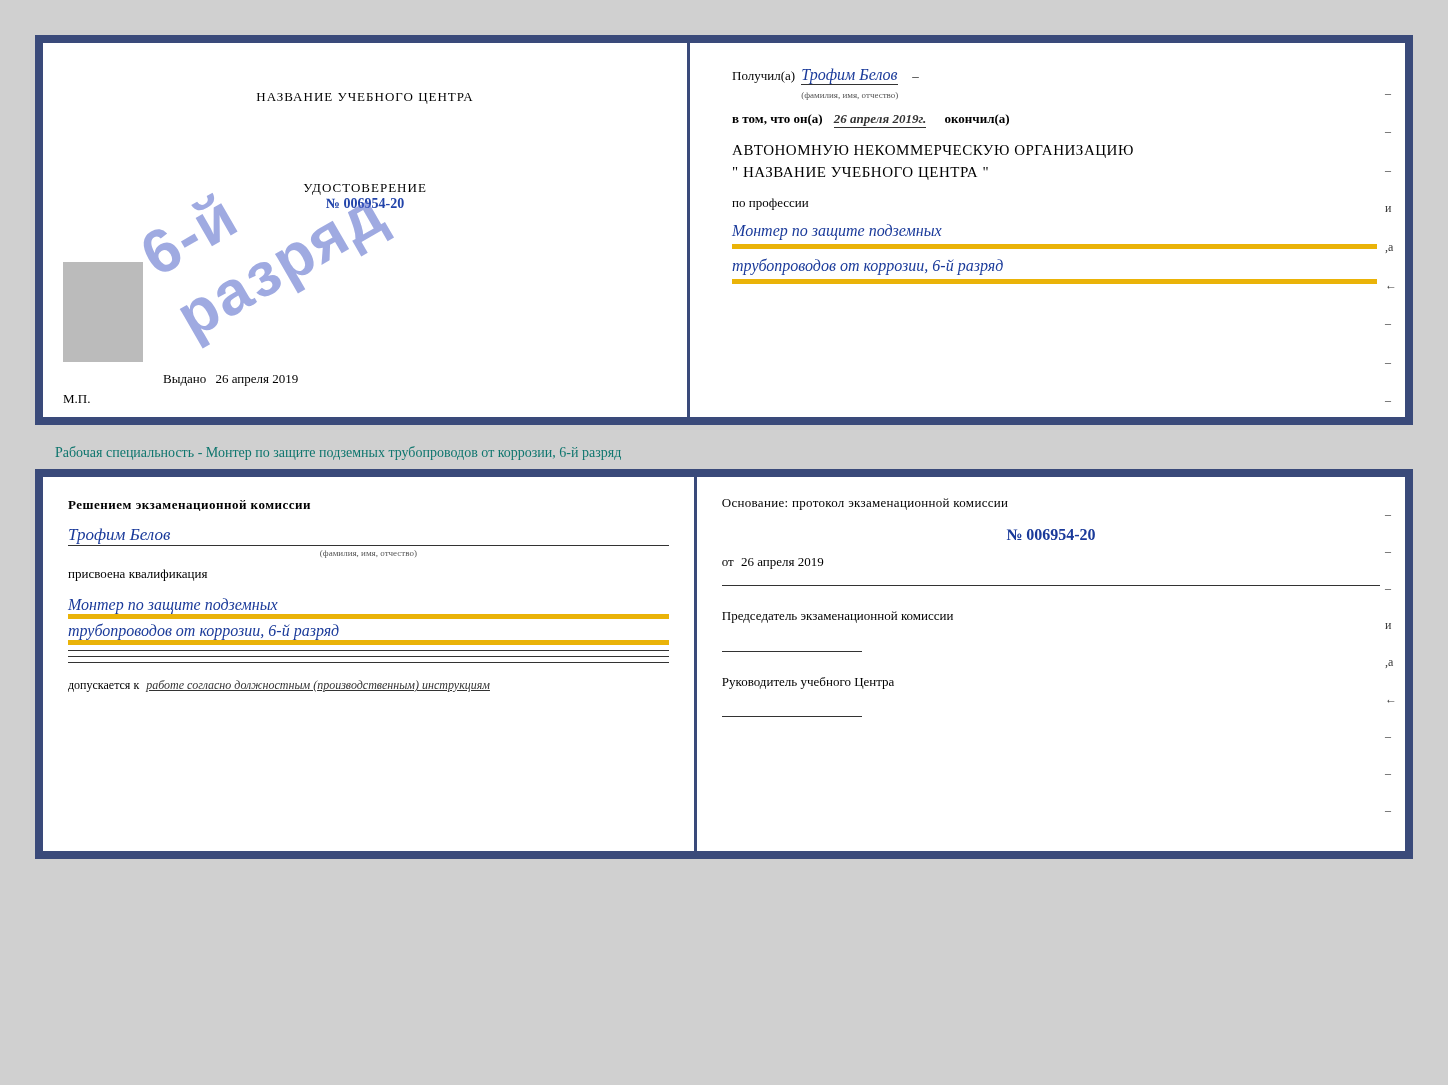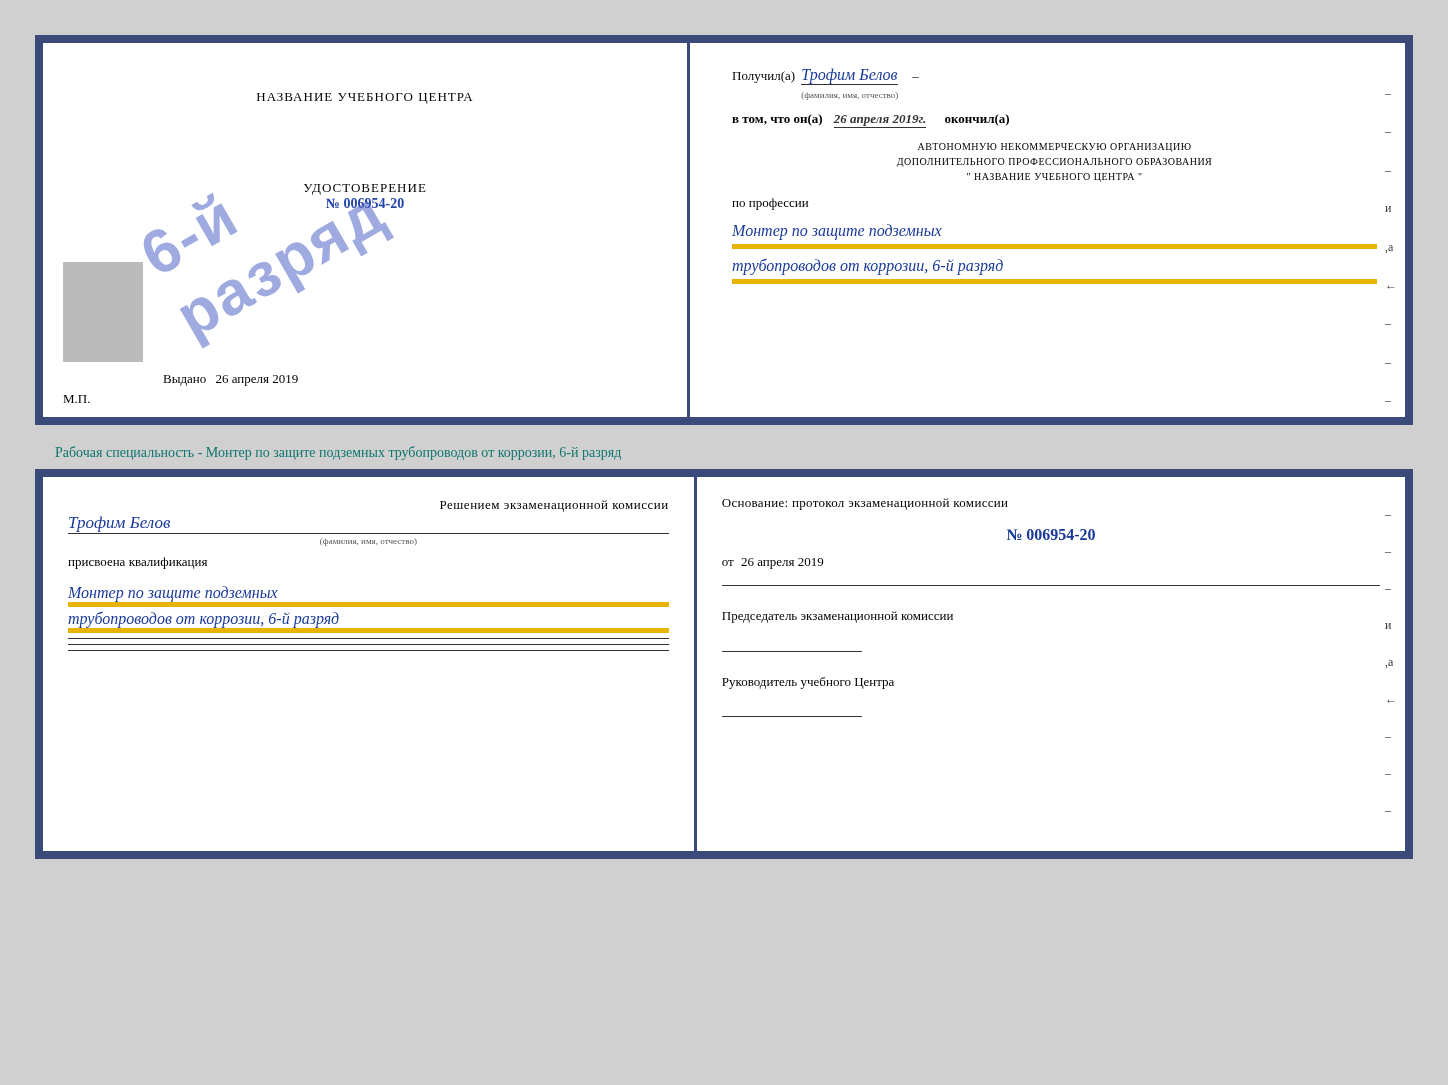--- a/index.html
+++ b/index.html
@@ -150,23 +150,22 @@
     }
 
     .date-handwritten {
       font-style: italic;
       color: #333;
       border-bottom: 1px solid #333;
       padding-bottom: 1px;
     }
 
     .org-block {
-      text-align: center;
       text-transform: uppercase;
-      font-size: 10px;
+      font-size: 15px;
       letter-spacing: 0.5px;
       margin: 8px 0;
       line-height: 1.5;
     }
 
     .po-professii {
       font-size: 13px;
       margin-top: 8px;
     }
 
@@ -222,24 +221,25 @@
     }
 
     .cert-bottom-right {
       width: 52%;
       padding: 18px 25px;
       font-size: 13px;
       position: relative;
     }
 
     .bottom-title {
-      text-align: right;
-      font-size: 13px;
-      font-weight: normal;
+      text-align: left;
+      font-size: 13px;
+      font-weight: bold;
       letter-spacing: 0.5px;
+      margin-bottom: 12px;
     }
 
     .bottom-name {
       font-size: 17px;
       color: #1a3a9a;
       font-style: italic;
       font-family: 'Segoe Script', cursive, serif;
       border-bottom: 1px solid #333;
       display: block;
       margin-bottom: 2px;
@@ -367,21 +367,20 @@
       </div>
 
       <div class="vtom-line">
         <span>в том, что он(а)</span>
         <span class="date-handwritten" style="margin-left:8px; font-style:italic;">26 апреля 2019г.</span>
         <span style="margin-left:15px;">окончил(а)</span>
       </div>
 
       <div class="org-block">
         <div>АВТОНОМНУЮ НЕКОММЕРЧЕСКУЮ ОРГАНИЗАЦИЮ</div>
-        <div>ДОПОЛНИТЕЛЬНОГО ПРОФЕССИОНАЛЬНОГО ОБРАЗОВАНИЯ</div>
         <div>"  НАЗВАНИЕ УЧЕБНОГО ЦЕНТРА  "</div>
       </div>
 
       <div class="po-professii" style="margin-top:6px;">по профессии</div>
 
       <span class="handwritten-blue">Монтер по защите подземных</span>
       <span class="handwritten-blue">трубопроводов от коррозии, 6-й разряд</span>
 
       <div class="right-side-lines">
         <span class="side-dash">–</span>
@@ -413,20 +412,24 @@
 
       <div class="prisvoena">присвоена квалификация</div>
 
       <span class="handwritten-blue">Монтер по защите подземных</span>
       <span class="handwritten-blue">трубопроводов от коррозии, 6-й разряд</span>
 
       <div class="bottom-line"></div>
       <div class="bottom-line"></div>
       <div class="bottom-line"></div>
 
+      <div class="dopuskaetsya">
+        <span>допускается к</span>
+        <span class="italic-handwritten" style="margin-left:4px;">работе согласно должностным (производственным) инструкциям</span>
+      </div>
 
     </div>
 
     <div class="cert-bottom-right">
 
       <div class="osnov-title">Основание: протокол экзаменационной комиссии</div>
 
       <div class="protocol-num">№  006954-20</div>
 
       <div class="ot-date">

